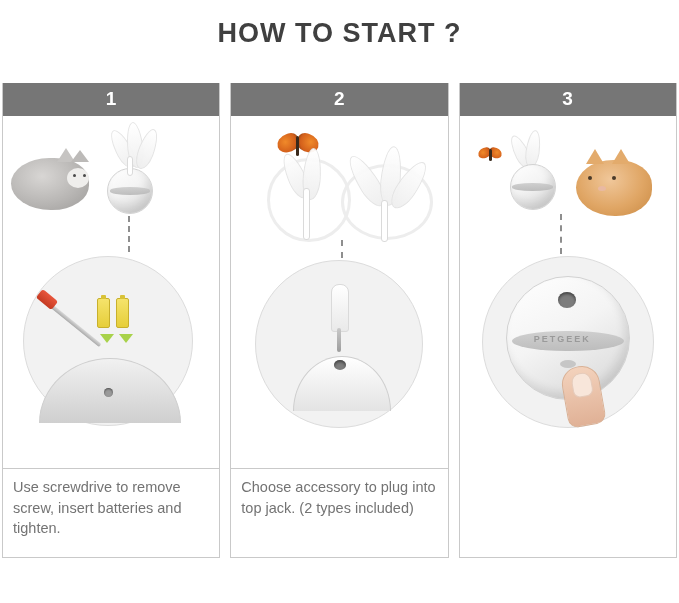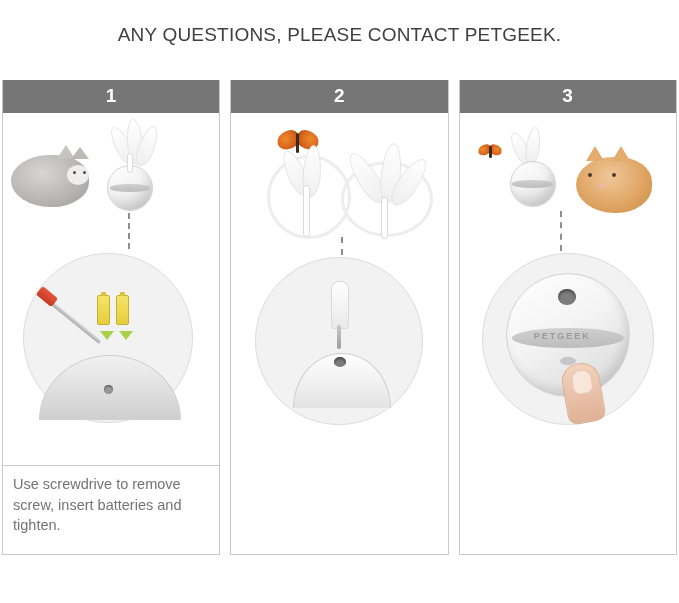--- a/index.html
+++ b/index.html
@@ -240,21 +240,21 @@
     color: #9a9a9a;
     font-weight: bold;
     padding-left: 12px;
   }
 </style>
 </head>
 <body>
 
 <div class="page">
 
-  <p class="subtitle">ANY QUESTIONS, PLEASE CONTACT PETGEEK.</p>
+  <h1 class="title">HOW TO START ?</h1>
 
   <div class="steps">
 
     <div class="step">
       <div class="step-header">1</div>
       <div class="step-body">
         <div class="scene">
 
           <div class="cat cat-grey" style="left:8px; top:42px; width:78px; height:52px;">
             <div class="cat-ear" style="left:46px; top:-10px; border-bottom:14px solid #c6c4c2;"></div>
@@ -324,20 +324,21 @@
 
           <div>
             <div class="stick" style="left:100px; top:168px; width:16px; height:46px; border-radius:8px 8px 3px 3px; background:linear-gradient(#ffffff,#e9e9e9);"></div>
             <div style="position:absolute; left:106px; top:212px; width:4px; height:24px; background:linear-gradient(#c9c9c9,#9d9d9d); border-radius:2px;"></div>
           </div>
 
           <div class="dome" style="left:62px; top:240px; width:96px; height:54px; background:linear-gradient(#ffffff,#e3e3e3);"></div>
           <div class="toy-port" style="left:103px; top:244px; width:12px; height:10px;"></div>
         </div>
       </div>
+      <div class="step-caption">Choose accessory to plug into top jack. (2 types included)</div>
     </div>
 
     <div class="step">
       <div class="step-header">3</div>
       <div class="step-body">
         <div class="scene">
 
           <div>
             <div class="bf-wing" style="left:18px; top:32px; width:13px; height:10px; transform:rotate(-20deg);"></div>
             <div class="bf-wing" style="left:29px; top:32px; width:13px; height:10px; transform:rotate(20deg) scaleX(-1);"></div>

